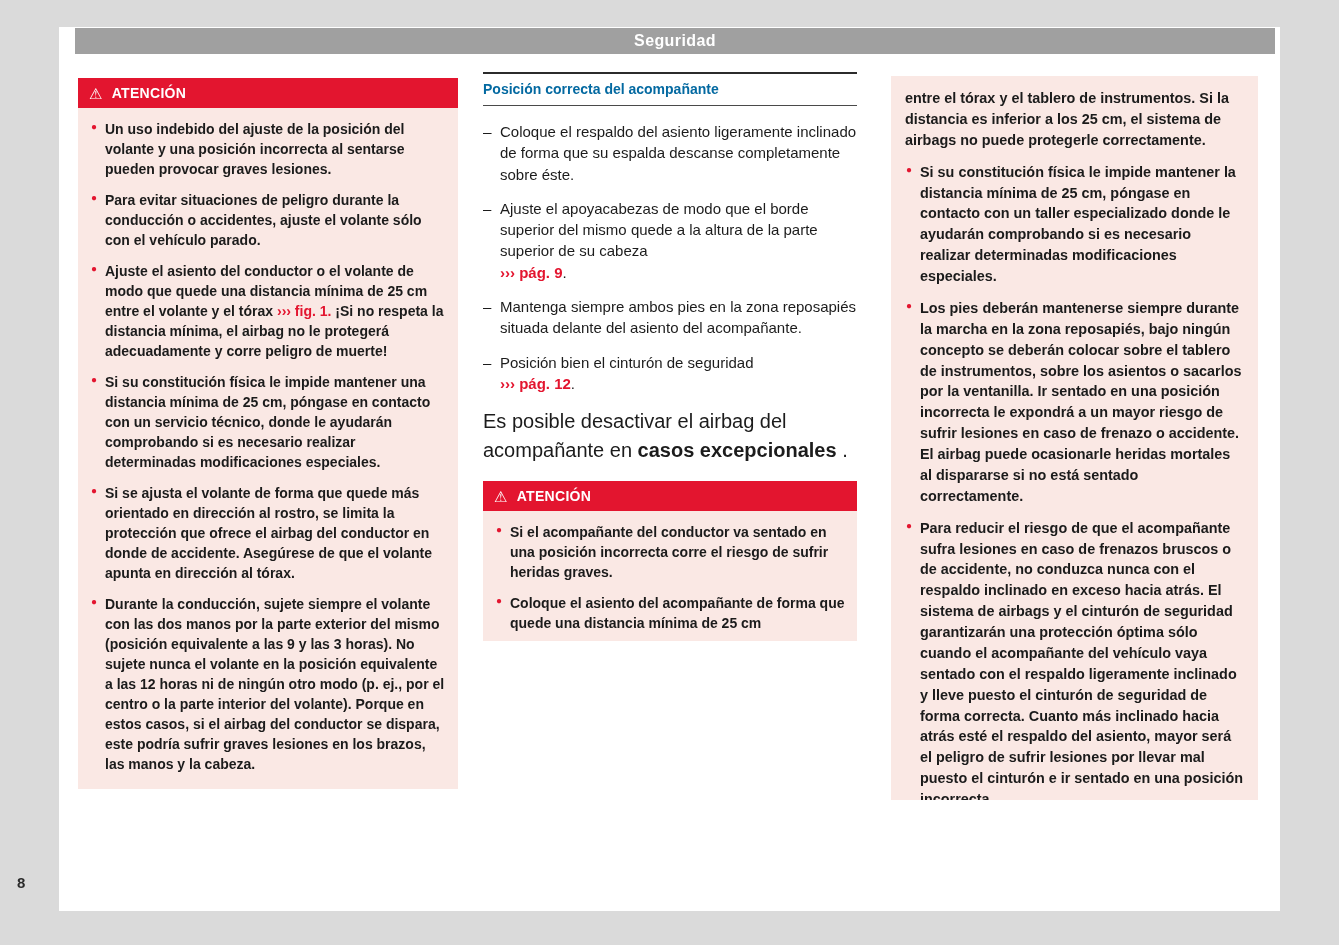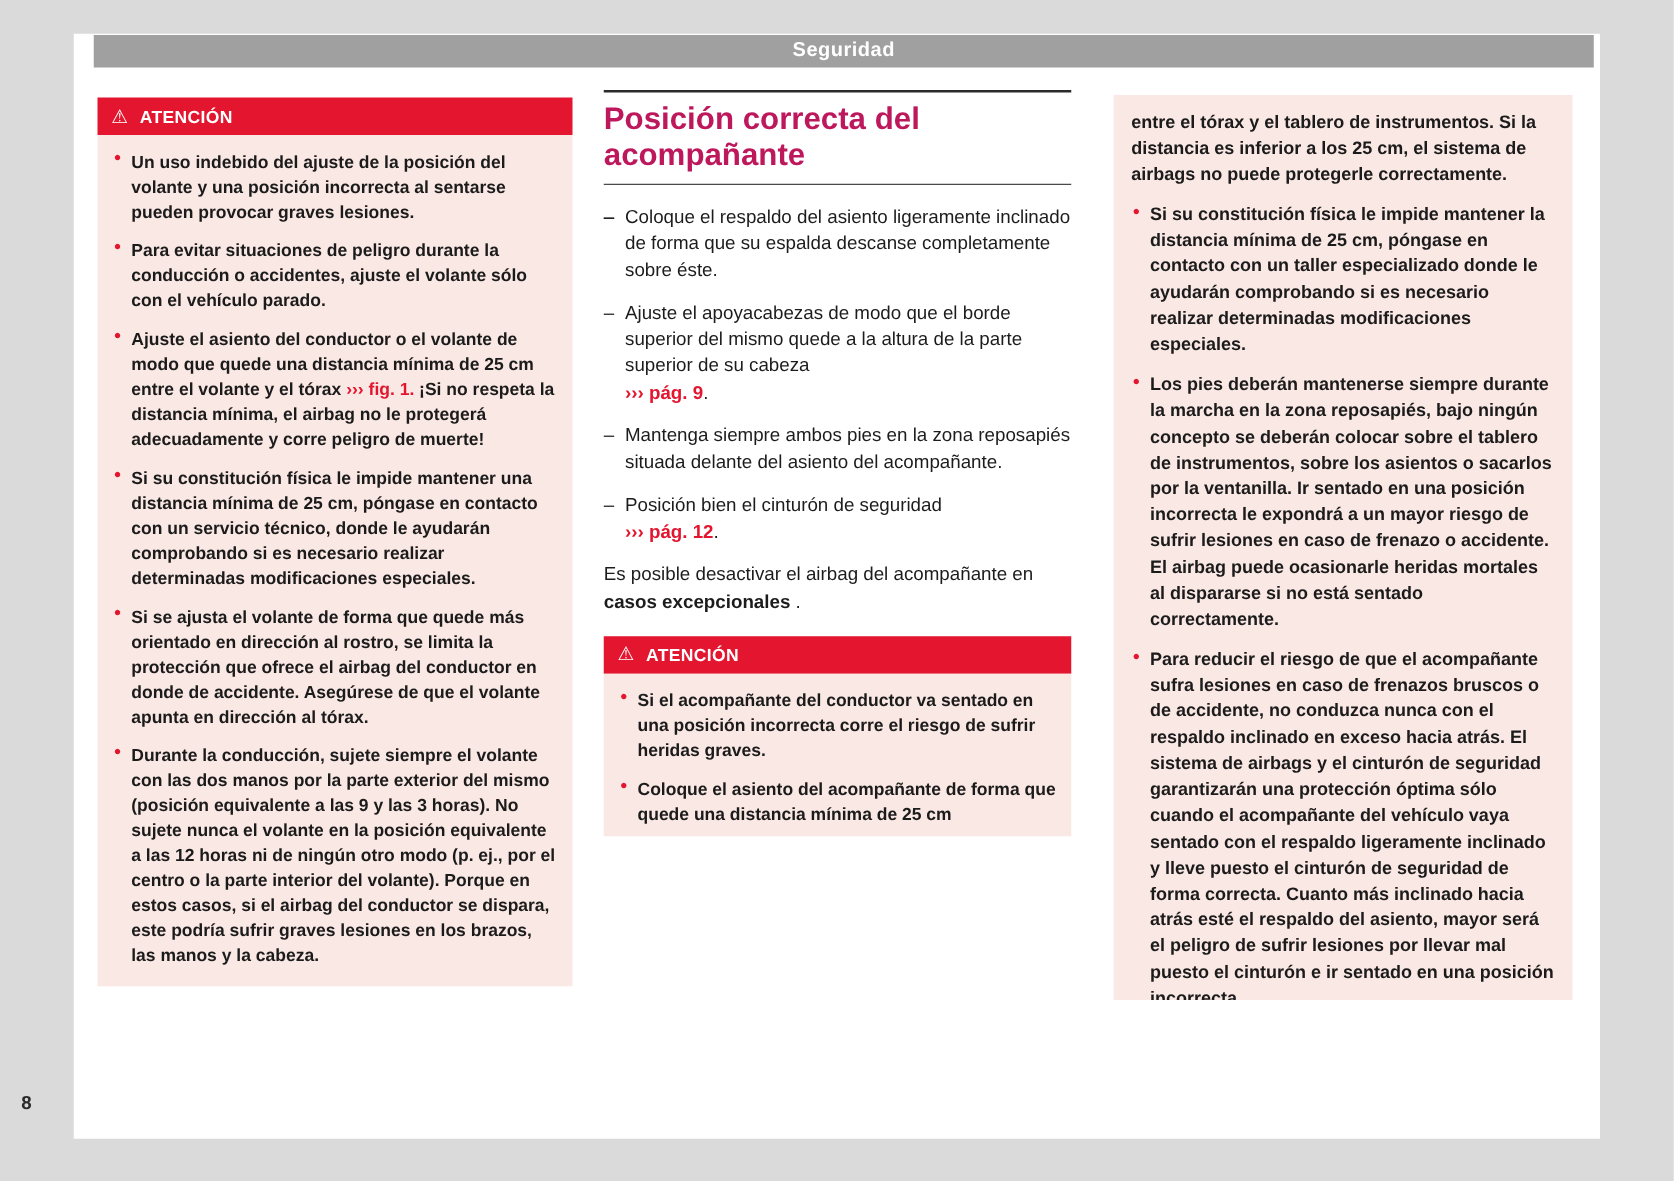--- a/index.html
+++ b/index.html
@@ -39,25 +39,25 @@
     font-weight:bold;font-size:14px;line-height:1.43;color:#1b1b1b;
   }
   .wli .marker{position:absolute;left:1px;top:1px;color:var(--accent-red);font-size:10px}
   .wli.nodot{padding-left:0}
   .mid-body{height:130px;overflow:hidden}
   .right-body{height:724px;overflow:hidden;padding:12px 14px 20px 14px}
   .right-body .wli{font-size:14.4px;line-height:1.45}
 
   
   .headwrap{border-top:2px solid #2b2b2b;border-bottom:1px solid #4a4a4a;padding:7px 0 8px;margin-bottom:15px}
-  .h2{font-size:25px;font-weight:bold;color:#be185d}
+  .h2{font-size:14px;font-weight:bold;color:#0369a1}
   .intro{font-size:15px;line-height:1.42;margin-bottom:15px}
   .dli{position:relative;padding-left:17px;margin-bottom:13px;font-size:15px;line-height:1.42}
   .dli .marker{position:absolute;left:0;top:0;color:#1c1c1c}
-  .mpara{font-size:15px;line-height:1.42;margin-bottom:14px}
+  .mpara{font-size:20px;line-height:1.42;margin-bottom:14px}
   .mid-warn{margin-top:17px}
 
   .red{color:var(--accent-red);font-weight:bold}
   .bold{font-weight:bold}
 
   .pageno{position:absolute;left:17px;top:874px;font-size:15px;font-weight:bold;color:#2b2b2b}
 </style>
 </head>
 <body>
 

